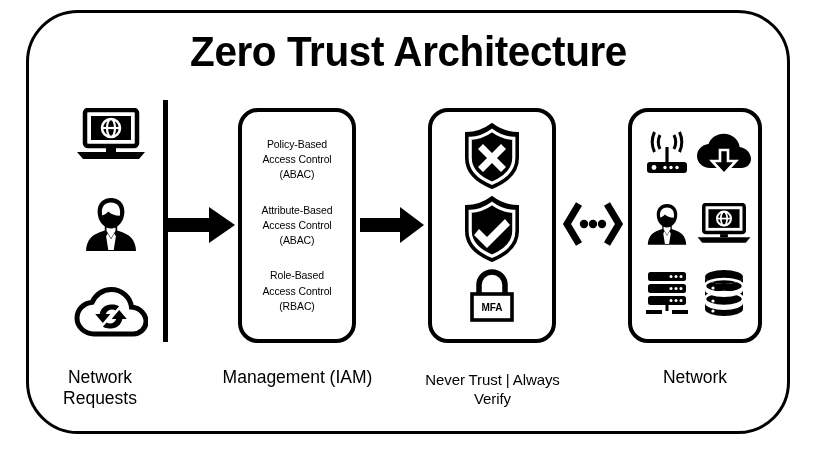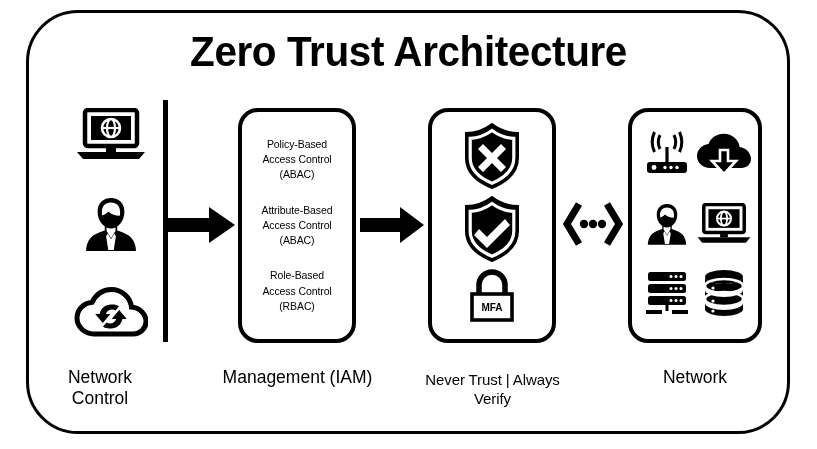--- a/index.html
+++ b/index.html
@@ -260,21 +260,21 @@
           <circle cx="12" cy="20" r="1.6" fill="#fff"></circle>
           <circle cx="12" cy="33" r="1.6" fill="#fff"></circle>
           <circle cx="12" cy="43" r="1.6" fill="#fff"></circle>
         </svg>
       </span>
     </div>
   </div>
 
   <div class="cap" id="cap-network-requests">
     <span class="cap-line">Network</span>
-    <span class="cap-line">Control</span>
+    <span class="cap-line">Requests</span>
   </div>
 
   <div class="cap" id="cap-iam">
     <span class="cap-line">Management (IAM)</span>
   </div>
 
   <div class="cap" id="cap-auth">
     <span class="cap-line cap-sub">Never Trust  |  Always Verify</span>
   </div>
 

